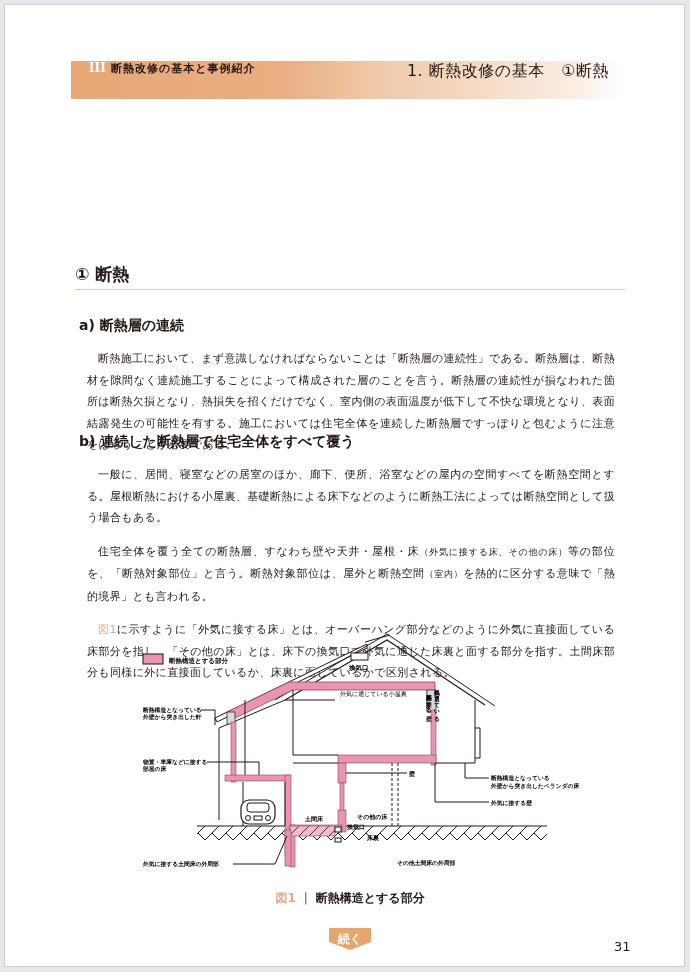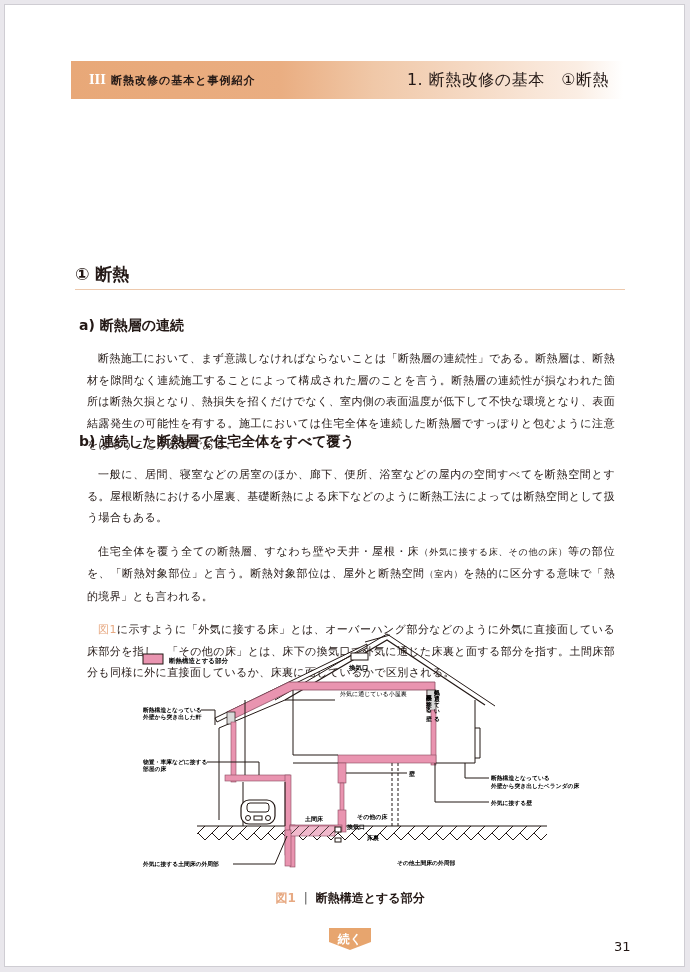--- a/index.html
+++ b/index.html
@@ -7,21 +7,21 @@
     width: 690px; height: 972px; background: #e9e7ec; position: relative; overflow: hidden;
     font-family: "DejaVu Sans", "Liberation Sans", sans-serif; color: #231815;
   }
   .page {
     position: absolute; left: 4px; top: 4px; width: 681px; height: 963px;
     background: #ffffff; border: 1px solid #cfcdd3; box-sizing: border-box;
   }
   .header-band {
     position: absolute; left: 66px; top: 56px; width: 552px; height: 38px;
     background: linear-gradient(to right, #e8a878 0%, #eaae82 38%, #f0c8a8 55%, #f6dcc8 75%, #fbeee4 92%, #ffffff 100%);
-    display: flex; align-items: center; box-sizing: border-box; padding: 0 14px 0 18px;
+    display: flex; box-sizing: border-box; padding: 0 14px 0 18px;
   }
   .header-roman { color: #ffffff; font-family: "DejaVu Serif", serif; font-weight: bold; font-size: 12px; width: 22px; }
   .header-title { font-size: 11px; font-weight: bold; color: #231815; letter-spacing: 1px; }
   .header-right { margin-left: auto; font-size: 16px; color: #231815; letter-spacing: 0.5px; }
 
   .chapter-title { position: absolute; left: 72px; top: 150px; font-size: 33px; color: #231815; letter-spacing: 1px; }
   .chapter-num { color: #e7a982; margin-right: 6px; }
 
   .section-title { position: absolute; left: 70px; top: 258px; font-size: 17px; font-weight: bold; }
   .section-rule { position: absolute; left: 70px; top: 284px; width: 550px; height: 1px; background: #edc9ad; }

